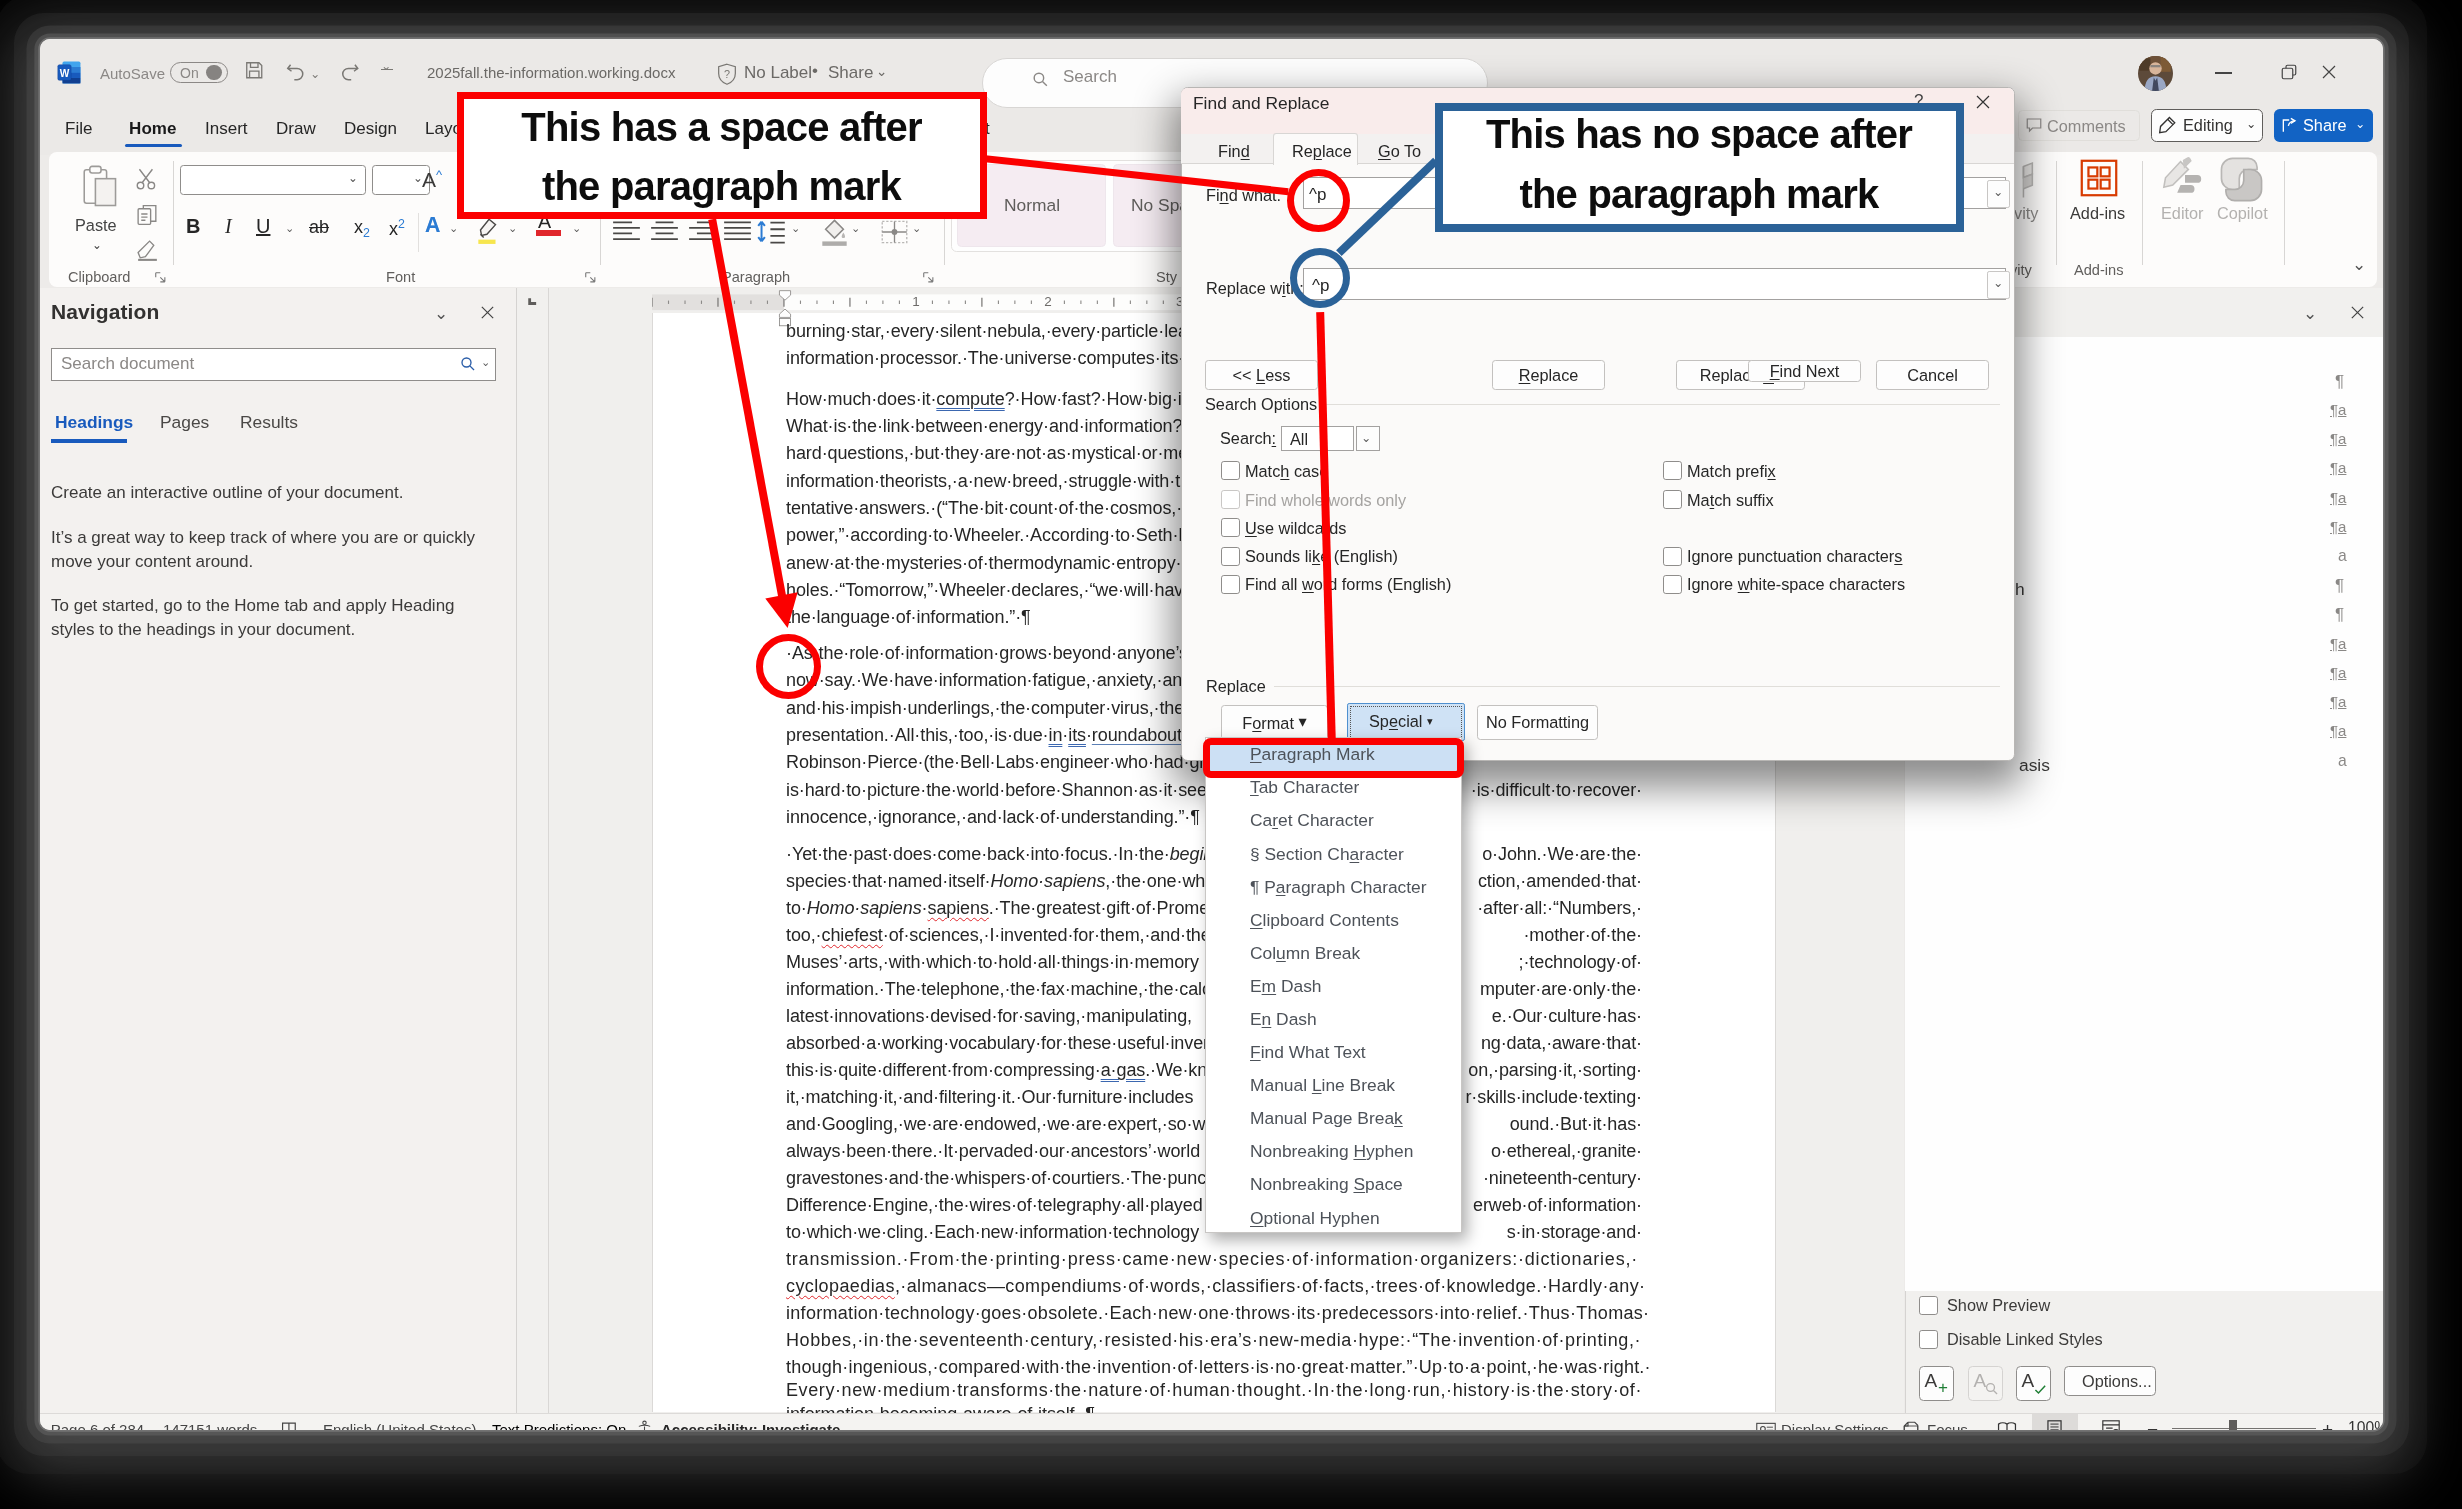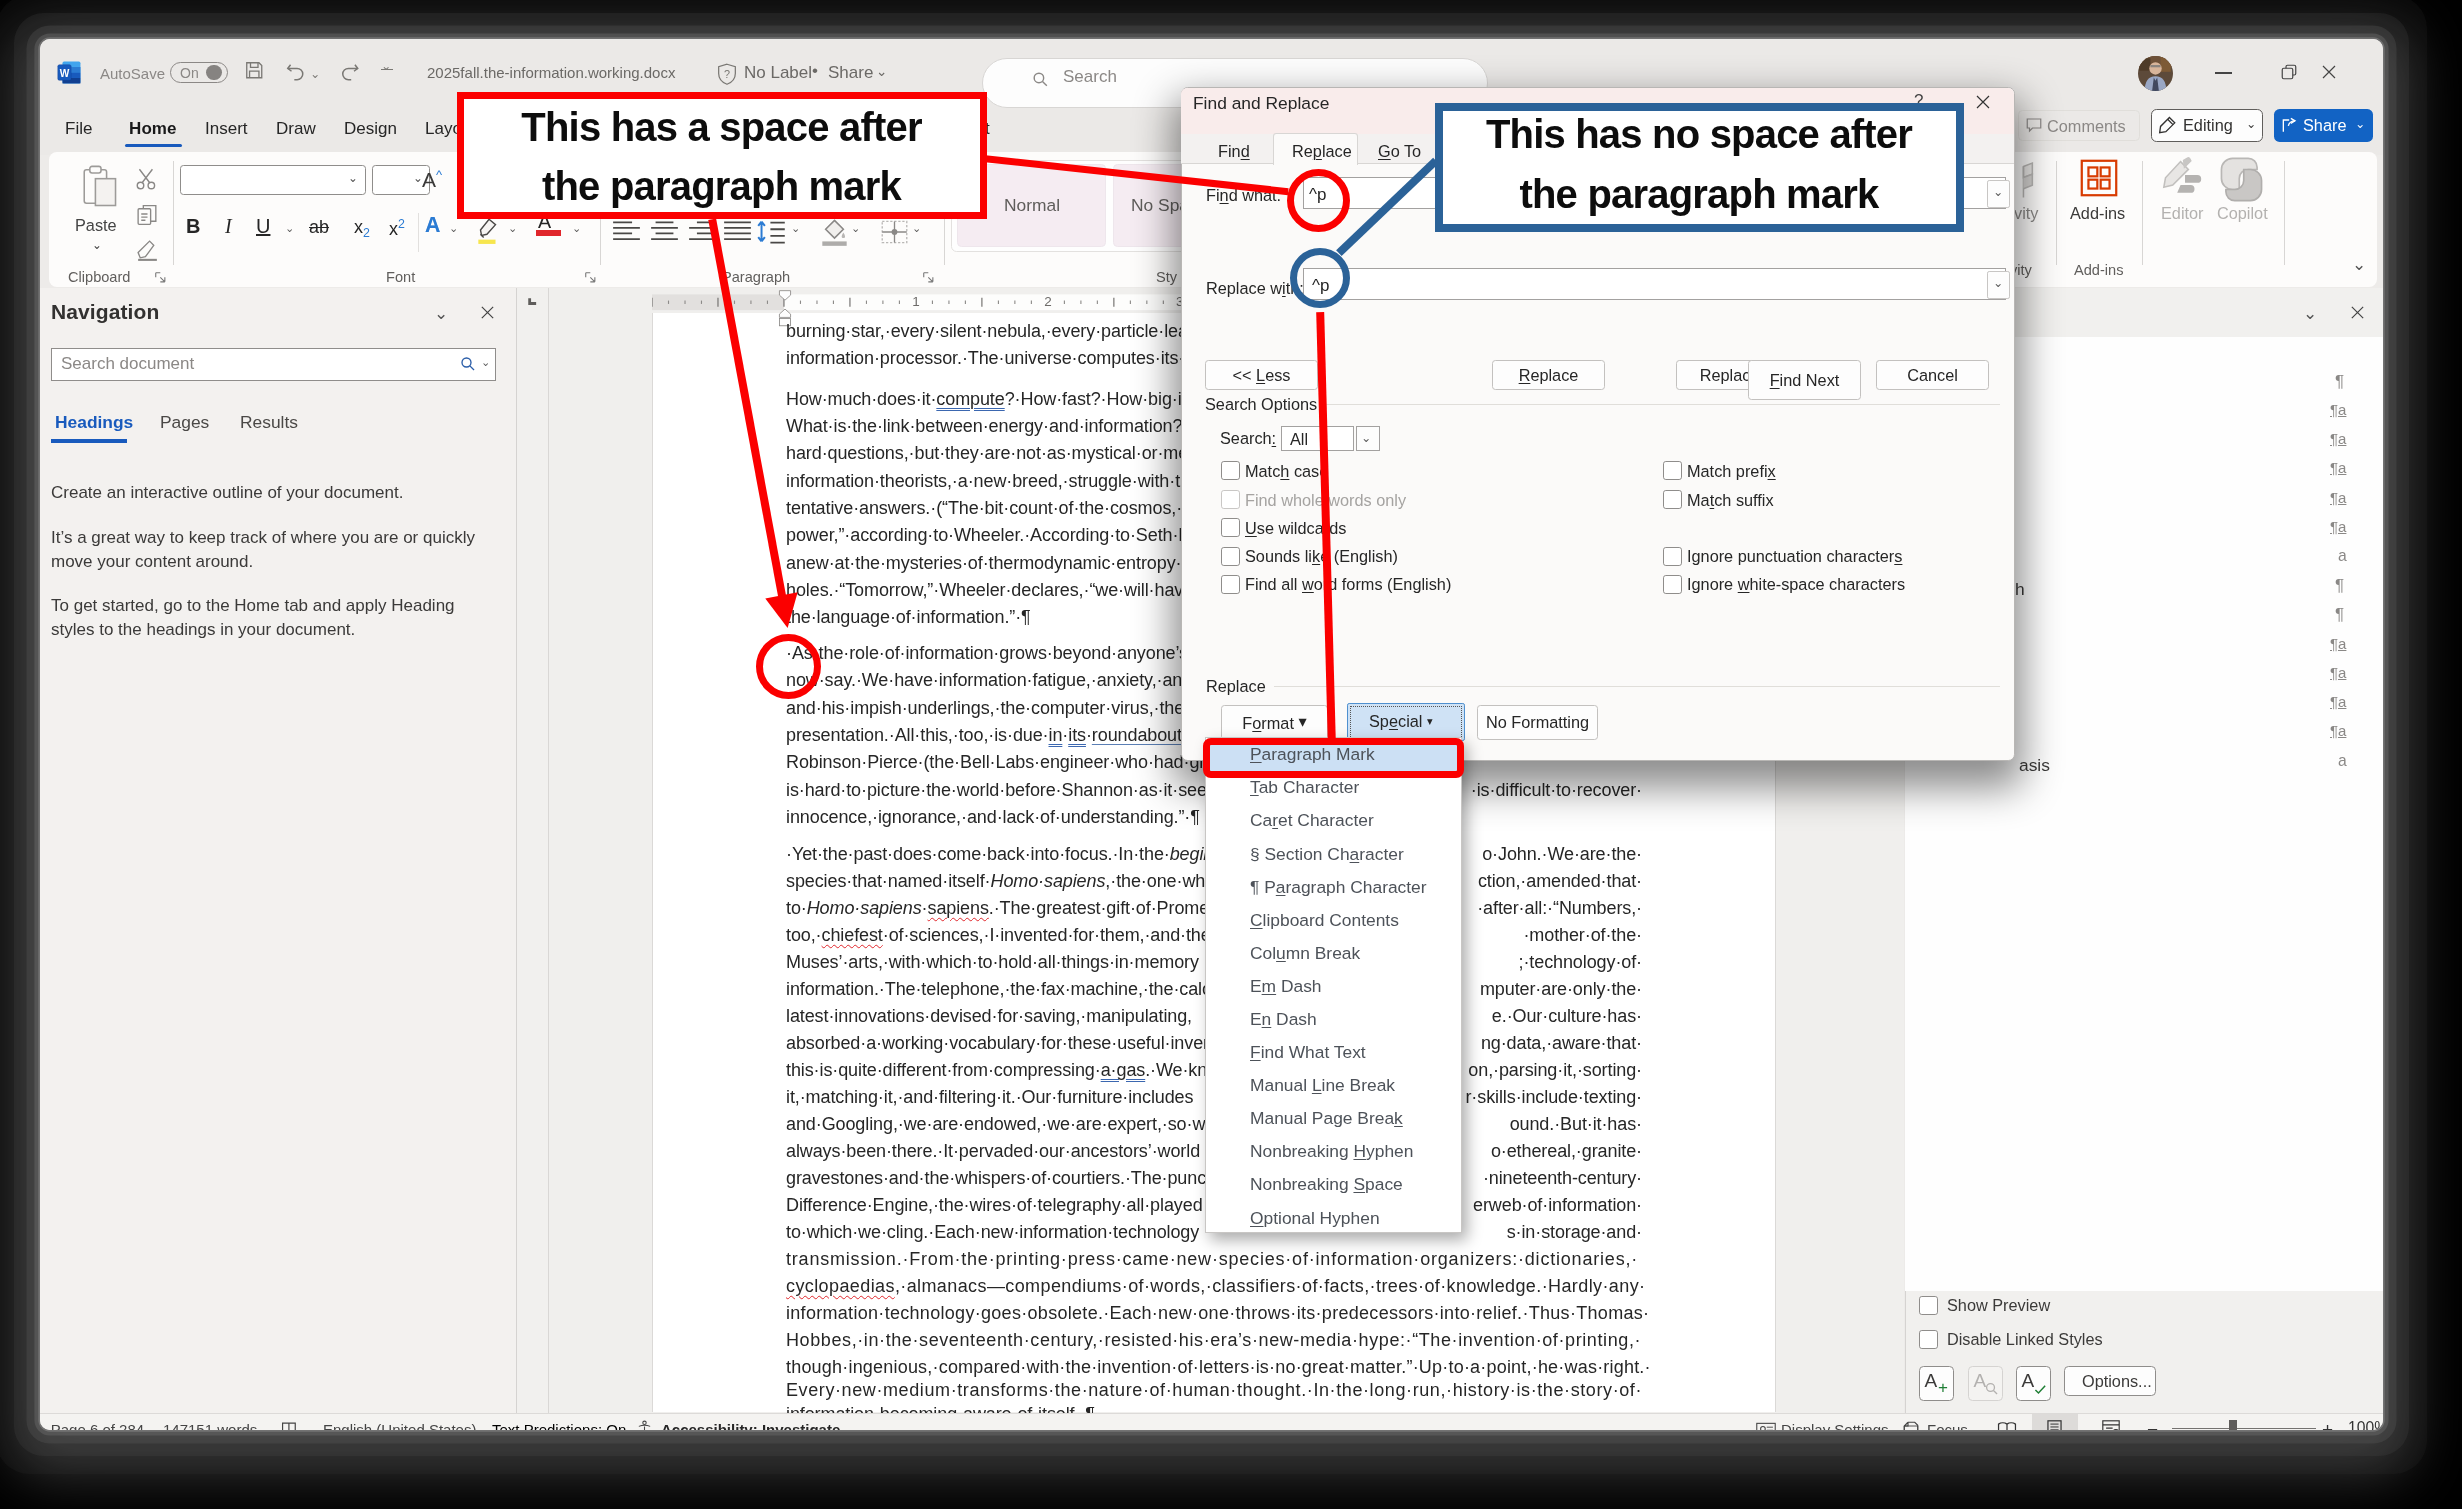--- a/index.html
+++ b/index.html
@@ -552,21 +552,21 @@
     <div class="txt" style="left:1993px;top:275px;font-size:12.4px;color:#555;z-index:44;">⌄</div>
     <div class="abs btn" style="left:1205px;top:360px;width:113px;height:30px;z-index:42;">
           <span>&lt;&lt; <u>L</u>ess</span>
         </div>
     <div class="abs btn" style="left:1492px;top:360px;width:113px;height:30px;z-index:42;">
           <span><u>R</u>eplace</span>
         </div>
     <div class="abs btn" style="left:1676px;top:360px;width:129px;height:30px;z-index:42;justify-content:center;">
           <span>Replace <u>A</u>ll</span>
         </div>
-    <div class="abs btn" style="left:1748px;top:360px;width:113px;height:40px;z-index:42;">
+    <div class="abs btn" style="left:1748px;top:360px;width:113px;height:22px;z-index:42;">
           <span><u>F</u>ind Next</span>
         </div>
     <div class="abs btn" style="left:1876px;top:360px;width:113px;height:30px;z-index:42;">
           <span>Cancel</span>
         </div>
     <div class="txt" style="left:1205px;top:395px;font-size:16.3px;color:#262626;z-index:42;">Search Options</div>
     <div class="abs" style="left:1326px;top:404px;width:674px;height:0.6px;background:#e0deda;z-index:42;"></div>
     <div class="txt" style="left:1220px;top:429px;font-size:16.3px;color:#262626;z-index:42;">Search<u>:</u></div>
     <div class="abs" style="left:1281px;top:426px;width:73px;height:25px;background:#fff;border:0.6px solid #a3a1a0;z-index:42;"></div>
     <div class="txt" style="left:1290px;top:430px;font-size:16.3px;color:#262626;z-index:43;">All</div>

